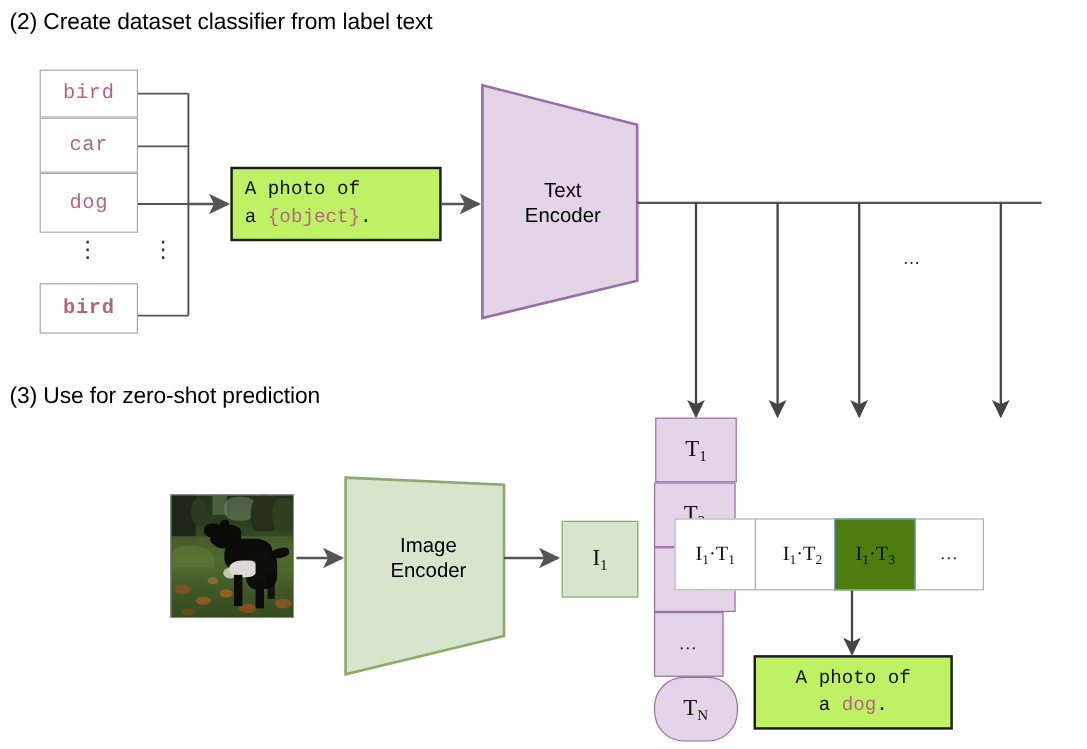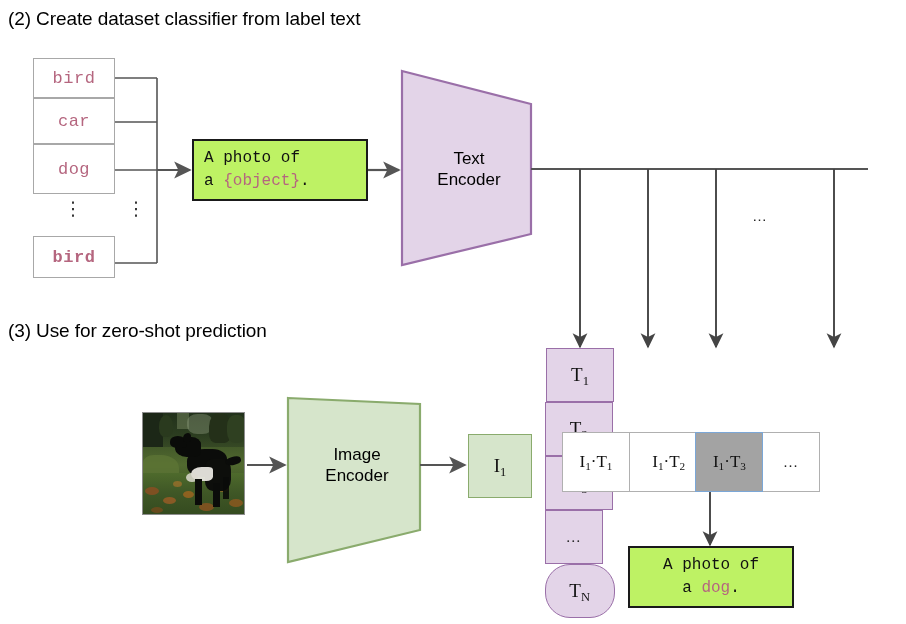--- a/index.html
+++ b/index.html
@@ -85,21 +85,21 @@
   }
   .cell.t:first-child { margin-left: 0; }
   .cell.prod {
     background: #ffffff;
     border: 1.3px solid #b0b0b0;
     margin-left: -1.3px;
     font-size: 17px;
   }
   .cell.prod:first-child { margin-left: 16px; }
   .cell.prod.hl {
-    background: #a3a3a3;
+    background: #4d7c0f;
     border-color: #7ba7d7;
     z-index: 3;
     text-align: right;
   }
   .cell.img-embed {
     background: #d6e5cb;
     border: 1.6px solid #8aab6d;
   }
   sub { font-size: 0.66em; vertical-align: baseline; position: relative; top: 0.28em; }
   .dots { font-size: 15px; letter-spacing: 1px; color: #222; }

